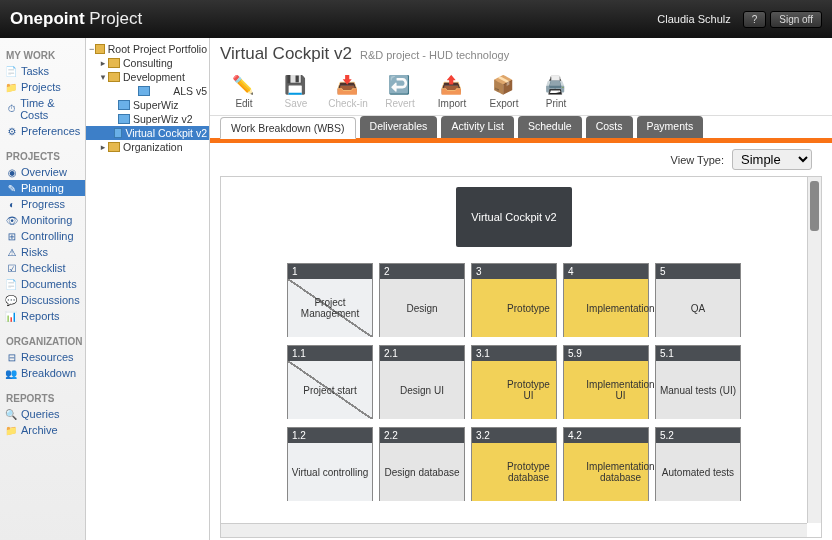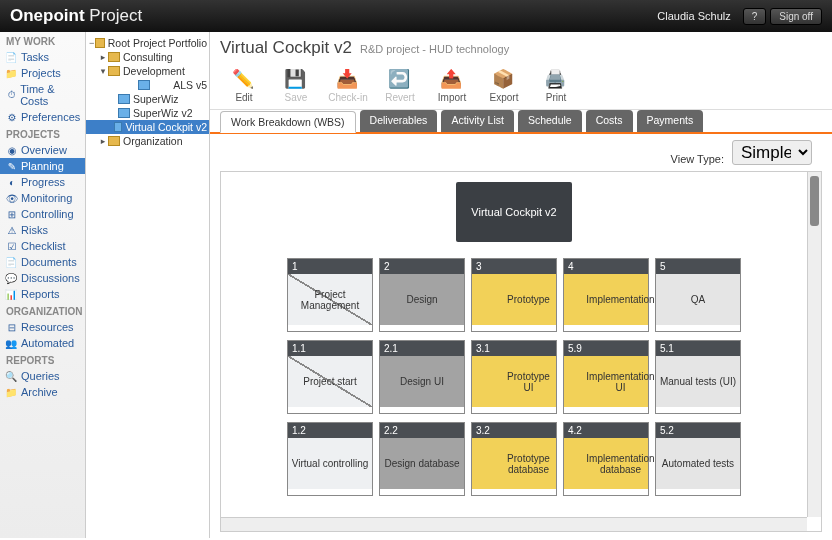--- a/index.html
+++ b/index.html
@@ -1,59 +1,59 @@
 <!DOCTYPE html>
 <html><head>
 <meta charset="utf-8">
 <style>
   * { box-sizing: border-box; margin: 0; padding: 0; }
   body { font-family: Arial, Helvetica, sans-serif; font-size: 11px; color: #333; background: #fff; width: 832px; height: 540px; overflow: hidden; }
-  .topbar { height: 32px; background: linear-gradient(#333,#111); display: flex; align-items: center; padding: 0 10px; color: #fff; }
+  .topbar { height: 38px; background: linear-gradient(#333,#111); display: flex; align-items: center; padding: 0 10px; color: #fff; }
   .logo { font-size: 17px; font-weight: 300; color:#eee;}
   .logo b { font-weight: 700; color:#fff;}
   .top-spacer { flex: 1; }
   .user { font-size: 11px; margin-right: 8px; color:#eee;}
   .btn-top { background: linear-gradient(#555,#333); color:#ddd; border:1px solid #000; border-radius:3px; padding:2px 8px; font-size:10px; margin-left:4px; cursor:pointer;}
   .main { display:flex; height:506px; }
   .sidebar { width:86px; background:linear-gradient(#fafafa,#ececec); border-right:1px solid #ccc; overflow:hidden;}
-  .sb-group { color:#888; font-size:10px; font-weight:bold; padding:4px 6px 2px; text-transform:uppercase;}
+  .sb-group { color:#888; font-size:10px; font-weight:bold; padding:4px 6px 2px; text-transform:uppercase;margin-top:8px;}
   .sb-item { display:flex; align-items:center; padding:2px 4px 2px 6px; cursor:pointer; font-size:11px; color:#2a5a9a;}
   .sb-item.sel { background:#3d7fc8; color:#fff;}
   .sb-item .ic { width:12px; height:12px; margin-right:3px; display:inline-flex; align-items:center; justify-content:center; font-size:10px;}
   .tree { width:124px; border-right:1px solid #ccc; background:#fff; overflow:hidden; padding-top:4px;}
   .tree-row { display:flex; align-items:center; padding:1px 2px; font-size:10.5px; cursor:pointer; white-space:nowrap;}
   .tree-row.sel { background:#3d7fc8; color:#fff;}
   .tree-toggle { width:10px; text-align:center; color:#555; font-size:9px;}
   .tree-ic { width:12px; height:10px; background:#e6b84d; border:1px solid #b58a20; margin-right:3px;}
   .tree-ic.bl { background:#6ab0e8; border-color:#3a7ab0;}
   .content { flex:1; display:flex; flex-direction:column; overflow:hidden;}
   .crumb { padding:6px 10px 4px; display:flex; align-items:baseline; gap:8px;}
   .crumb h1 { font-size:17px; font-weight:normal; color:#444;}
   .crumb .sub { color:#888; font-size:11px;}
   .toolbar { display:flex; gap:4px; padding:4px 10px 6px; border-bottom:1px solid #ddd;}
   .tbtn { width:48px; text-align:center; cursor:pointer; font-size:10px; color:#555;}
   .tbtn.dis { color:#bbb;}
   .tbtn .ticon { height:26px; display:flex; align-items:center; justify-content:center; font-size:18px;}
-  .tabs { display:flex; gap:4px; padding:0 10px; border-bottom:2px solid #f97316;}
+  .tabs { display:flex; gap:4px; padding:0 10px; border-bottom:5px solid #f97316;}
   .tab { background:#666; color:#fff; padding:4px 10px; border-radius:4px 4px 0 0; font-size:10.5px; cursor:pointer;}
   .tab.active { background:#fff; color:#333; border:1px solid #bbb; border-bottom:1px solid #fff; position:relative; top:1px;}
-  .viewtype { display:flex; justify-content:flex-end; align-items:flex-end; padding:6px 20px; font-size:11px; gap:8px;}
-  .viewtype select { font-size:17px; padding:1px 4px; border:1px solid #bbb; border-radius:3px; width:80px;}
+  .viewtype { display:flex; justify-content:flex-end; align-items:center; padding:6px 20px; font-size:11px; gap:8px;}
+  .viewtype select { font-size:13px; padding:1px 4px; border:1px solid #bbb; border-radius:3px; width:80px;}
   .canvas-wrap { flex:1; margin:0 10px 6px 10px; border:1px solid #ccc; position:relative; overflow:hidden;}
   .canvas { position:absolute; inset:0 14px 14px 0; overflow:auto; padding:10px 8px;}
   .scroll-v { position:absolute; right:0; top:0; bottom:14px; width:14px; background:#eee; border-left:1px solid #ccc;}
   .scroll-v .thumb { position:absolute; left:2px; right:2px; top:4px; height:50px; background:#888; border-radius:3px;}
   .scroll-h { position:absolute; left:0; right:14px; bottom:0; height:14px; background:#eee; border-top:1px solid #ccc;}
   .root-node { width:116px; margin:0 auto 16px; background:#3b3f44; color:#fff; text-align:center; padding:24px 4px; font-size:11px; border-radius:2px;}
   .row { display:flex; gap:6px; justify-content:center; margin-bottom:8px;}
   .node { width:86px; height:74px; border:1px solid #888; position:relative; font-size:10px;}
   .node .hdr { background:#4a4e53; color:#fff; padding:2px 4px; font-size:10px;}
-  .node .body { height:51px; display:flex; align-items:center; justify-content:center; text-align:center; padding:2px;}
+  .node .body { height:58px; display:flex; align-items:center; justify-content:center; text-align:center; padding:2px;}
   .c-gray .body { background:#eef0f2;}
-  .c-blue .body { background:#a3a3a3;}
+  .c-blue .body { background:#e5e5e5;}
   .c-yel .body  { background:#f2d158;padding-left:31px;}
   .c-grn .body  { background:#e5e5e5;}
   .node.diag .body { background:#eef0f2; background-image:linear-gradient(to top right, transparent 49%, #888 49%, #888 51%, transparent 51%);}
 </style>
 </head>
 <body>
 
 <div class="topbar">
   <span class="logo"><b>Onepoint</b><span> Project</span></span>
   <span class="top-spacer"></span>
@@ -122,21 +122,21 @@
         <span class="ic">📊</span>
         <span>Reports</span>
       </div>
       <div class="sb-group">ORGANIZATION</div>
       <div class="sb-item">
         <span class="ic">⊟</span>
         <span>Resources</span>
       </div>
       <div class="sb-item">
         <span class="ic">👥</span>
-        <span>Automated</span>
+        <span>Breakdown</span>
       </div>
       <div class="sb-group">REPORTS</div>
       <div class="sb-item">
         <span class="ic">🔍</span>
         <span>Queries</span>
       </div>
       <div class="sb-item">
         <span class="ic">📁</span>
         <span>Archive</span>
       </div>

